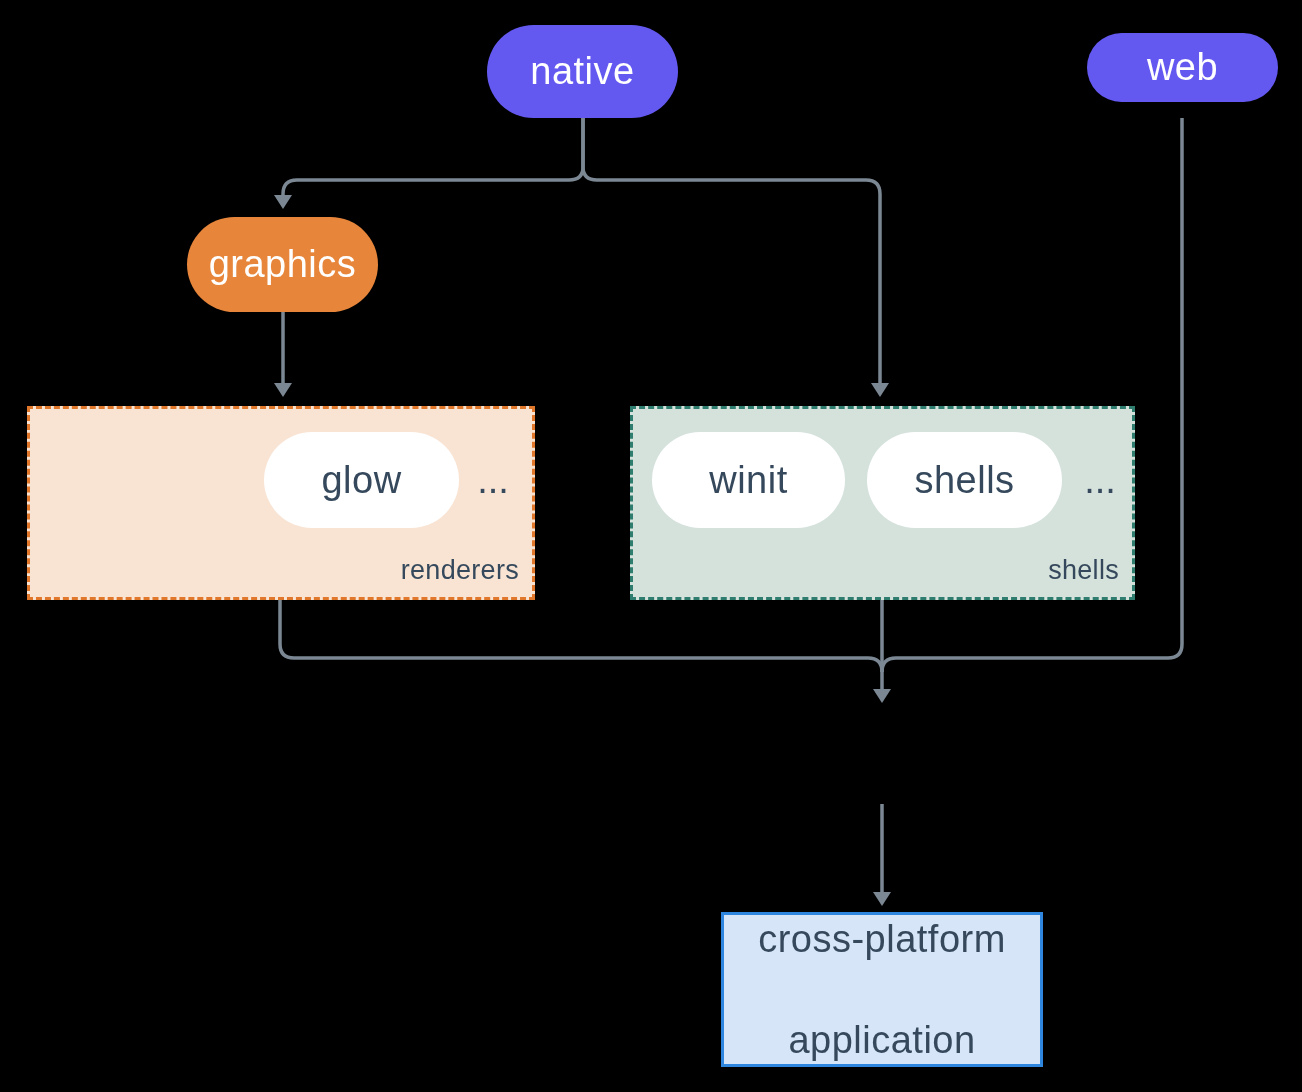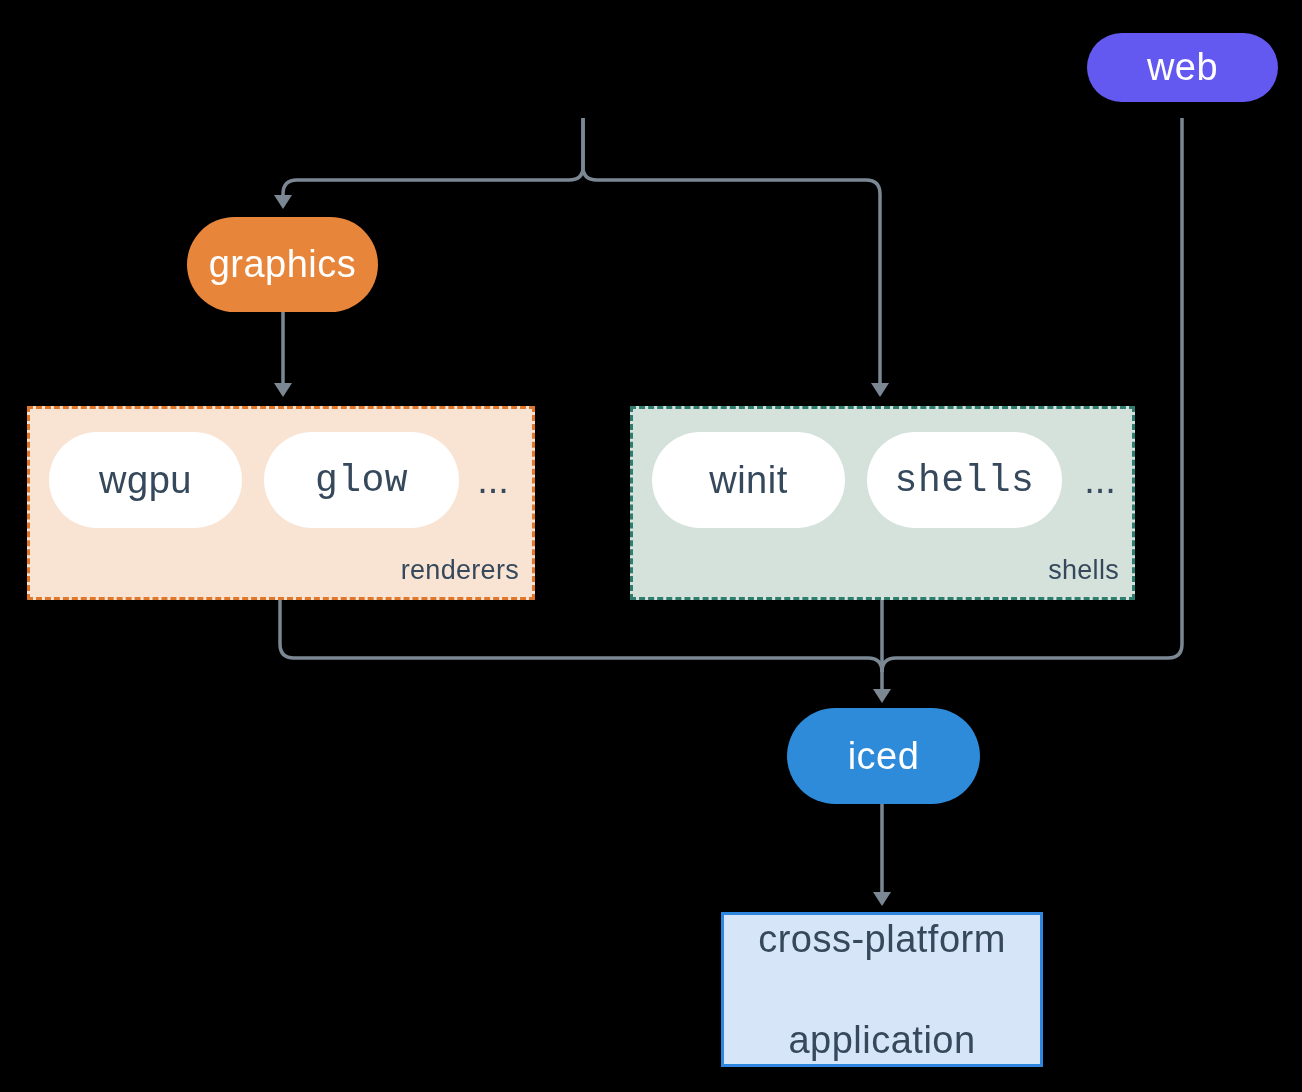--- a/index.html
+++ b/index.html
@@ -56,21 +56,21 @@
     left: 630px;
     width: 505px;
     background: var(--shells-fill, #d5e2dc);
     border: 3px dashed var(--shells-border, #2e7d6e);
   }
   .pill.white {
     background: #ffffff;
     color: var(--text-dark, #36495c);
   }
   .group .pill-a { left: 19px;  top: 23px; width: 193px; height: 96px; }
-  .group .pill-b { left: 234px; top: 23px; width: 195px; height: 96px; font-family: Liberation Mono, monospace; }
+  .group .pill-b { left: 234px; top: 23px; width: 195px; height: 96px; }
   .ellipsis {
     position: absolute;
     top: 23px;
     width: 62px;
     height: 96px;
     display: flex;
     align-items: center;
     justify-content: center;
     font-size: 38px;
     color: var(--text-dark, #36495c);
@@ -118,53 +118,50 @@
     </defs>
     <path class="edge" d="M583 118 V167 Q583 180 569 180 H297 Q283 180 283 194 V206" marker-end="url(#arrowhead)"></path>
     <path class="edge" d="M583 118 V167 Q583 180 597 180 H866 Q880 180 880 194 V394" marker-end="url(#arrowhead)"></path>
     <path class="edge" d="M283 312 V394" marker-end="url(#arrowhead)"></path>
     <path class="edge" d="M280 600 V644 Q280 658 294 658 H868 Q882 658 882 672"></path>
     <path class="edge" d="M1182 118 V644 Q1182 658 1168 658 H896 Q882 658 882 672"></path>
     <path class="edge" d="M882 600 V700" marker-end="url(#arrowhead)"></path>
     <path class="edge" d="M882 804 V903" marker-end="url(#arrowhead)"></path>
   </svg>
 
+  <div class="pill pill-native">
+    <span>native</span>
+  </div>
 
   <div class="pill pill-web">
     <span>web</span>
   </div>
 
   <div class="pill pill-graphics">
     <span>graphics</span>
   </div>
 
   <div class="group group-renderers">
-    <div class="pill white pill-a">
-      <span>wgpu</span>
-    </div>
     <div class="pill white pill-b">
       <span>glow</span>
     </div>
     <div class="ellipsis">...</div>
     <div class="group-label">renderers</div>
   </div>
 
   <div class="group group-shells">
     <div class="pill white pill-a">
       <span>winit</span>
     </div>
     <div class="pill white pill-b">
       <span>shells</span>
     </div>
     <div class="ellipsis">...</div>
     <div class="group-label">shells</div>
   </div>
 
-  <div class="pill pill-iced">
-    <span>iced</span>
-  </div>
 
   <div class="app-box">
     <div>cross-platform</div>
     <div>application</div>
   </div>
 
 </div>
 
 </body></html>

